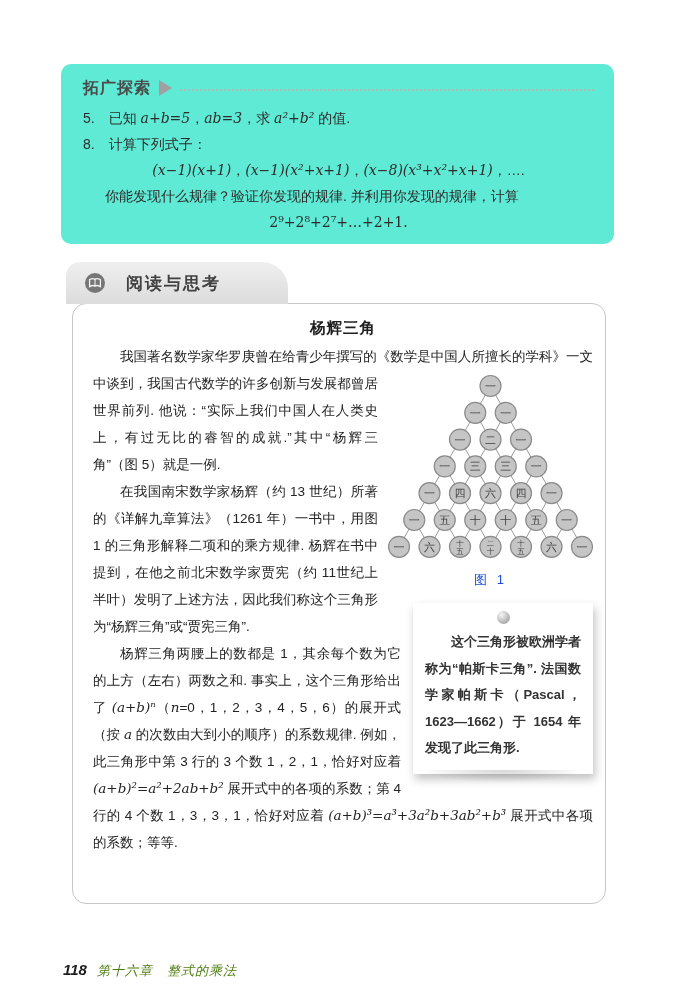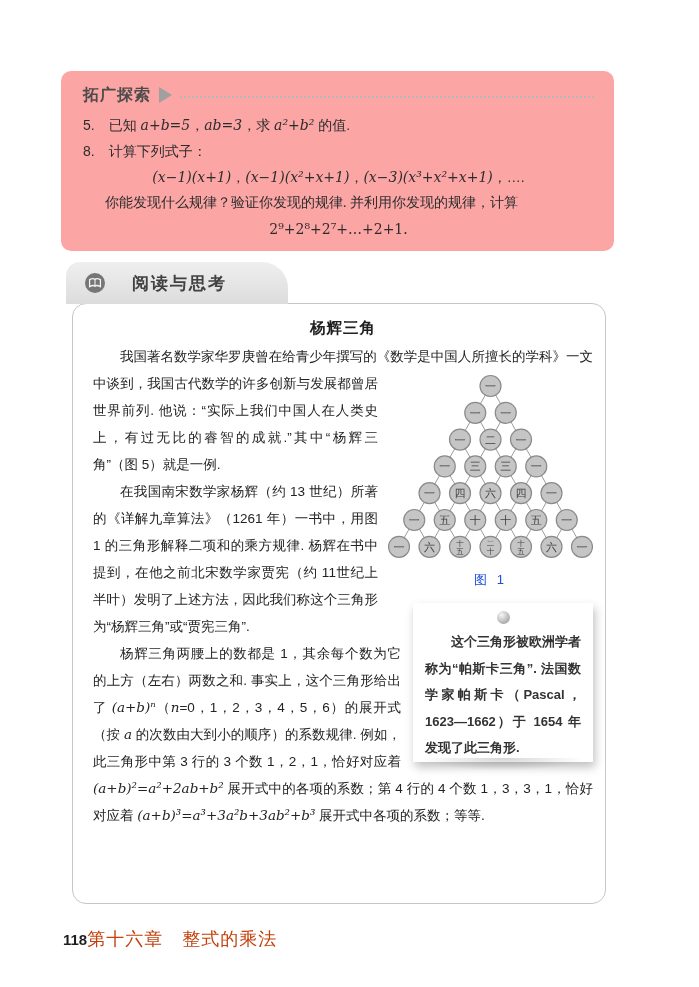--- a/index.html
+++ b/index.html
@@ -1,70 +1,70 @@
 <!DOCTYPE html>
 <html><head>
 <meta charset="utf-8">
 <style>
   html,body{margin:0;padding:0;background:#ffffff;}
   body{width:699px;height:987px;font-family:"Liberation Sans",sans-serif;color:#2e2e2e;position:relative;overflow:hidden;}
   .page{position:relative;width:699px;height:987px;background:#fff;}
 
   
-  .explore-box{position:absolute;left:61px;top:71px;width:553px;height:180px;background:#fca5a5;border-radius:10px;box-sizing:border-box;padding:13px 20px 8px 22px;}
+  .explore-box{position:absolute;left:61px;top:64px;width:553px;height:180px;background:#5eead4;border-radius:10px;box-sizing:border-box;padding:13px 20px 8px 22px;}
   .explore-header{display:flex;align-items:center;gap:8px;height:22px;}
   .explore-title{font-weight:bold;font-size:16px;color:#4b4b4b;letter-spacing:1px;}
   .arrow-icon{width:0;height:0;border-left:13px solid #a0a0a0;border-top:8px solid transparent;border-bottom:8px solid transparent;}
   .dotted{flex:1;border-top:2px dotted #b7b7b7;margin-top:3px;}
   .explore-line{font-size:14px;line-height:26px;color:#2c2c2c;}
   .explore-line.first{margin-top:6px;}
   .explore-line.center{text-align:center;}
-  .explore-line.indent{padding-left:22px;font-family:Liberation Serif, serif;}
+  .explore-line.indent{padding-left:22px;}
 
   .math{font-family:"DejaVu Serif",serif;font-style:italic;margin-top:19px;}
   .mathu{font-family:"DejaVu Serif",serif;}
 
   
-  .tab{position:absolute;left:66px;top:262px;width:222px;height:42px;background:linear-gradient(#efefef,#dcdcdc);border-radius:14px 26px 0 0;display:flex;align-items:center;gap:26px;padding-left:18px;box-sizing:border-box;z-index:2;}
+  .tab{position:absolute;left:66px;top:262px;width:222px;height:42px;background:linear-gradient(#efefef,#dcdcdc);border-radius:14px 26px 0 0;display:flex;align-items:center;gap:20px;padding-left:18px;box-sizing:border-box;z-index:2;}
   .tab-icon{width:22px;height:22px;display:inline-block;line-height:0;}
   .tab-label{font-weight:bold;font-size:17px;color:#414141;letter-spacing:2px;}
 
   
   .main-box{position:absolute;left:72px;top:303px;width:534px;height:601px;background:#fff;border:1.5px solid #c6c6c6;border-radius:14px;box-sizing:border-box;padding:8px 12px 0 20px;z-index:1;overflow:hidden;}
   .reading-title{text-align:center;font-weight:bold;font-size:15.5px;margin:6px 0 4px;letter-spacing:1px;color:#1f1f1f;}
   .para{font-size:13.5px;line-height:27px;text-align:justify;margin:0;text-indent:2em;color:#232323;}
 
   .fig-float{float:right;width:205px;margin:3px 0 2px 10px;text-indent:0;text-align:center;}
   .fig-triangle{display:block;line-height:0;}
   .fig-caption{display:block;text-align:center;font-size:13px;margin-top:3px;letter-spacing:3px;color:#1d4ed8;}
 
-  .note-float{float:right;clear:right;width:180px;margin:8px 0 10px 12px;background:#fff;box-shadow:2px 5px 9px rgba(0,0,0,.25);padding:4px 12px 0;box-sizing:border-box;text-indent:0;position:relative;}
+  .note-float{float:right;clear:right;width:180px;margin:8px 0 10px 12px;background:#fff;box-shadow:2px 5px 9px rgba(0,0,0,.25);padding:4px 12px 12px;box-sizing:border-box;text-indent:0;position:relative;}
   .note-float::after{content:'';position:absolute;left:8px;right:8px;bottom:-9px;height:13px;background:radial-gradient(ellipse at 50% 0,rgba(0,0,0,.16),transparent 70%);}
   .pearl{display:block;width:13px;height:13px;border-radius:50%;margin:4px auto 5px;background:radial-gradient(circle at 35% 30%,#f6f6f6,#8e8e8e);}
   .note-text{display:block;font-size:13px;line-height:26.5px;font-weight:bold;text-align:justify;text-indent:2em;color:#333;}
 
   
-  .footer{position:absolute;left:63px;top:927px;display:flex;align-items:baseline;}
+  .footer{position:absolute;left:63px;top:961px;display:flex;align-items:baseline;gap:10px;font-style:italic;}
   .page-number{font-weight:bold;font-size:15px;color:#1e1e1e;}
-  .chapter{font-size:18px;color:#c2410c;letter-spacing:1px;}
+  .chapter{font-size:13px;color:#4d7c0f;letter-spacing:1px;}
 </style>
 </head>
 <body>
 
 <div class="page">
 
   <section class="explore-box">
     <div class="explore-header">
       <span class="explore-title">拓广探索</span>
       <span class="arrow-icon"></span>
       <span class="dotted"></span>
     </div>
     <div class="explore-line first"><span>5.　已知 </span><span class="math">a+b=5</span><span>，</span><span class="math">ab=3</span><span>，求 </span><span class="math">a²+b²</span><span> 的值.</span></div>
     <div class="explore-line"><span>8.　计算下列式子：</span></div>
-    <div class="explore-line center"><span class="math">(x−1)(x+1)</span><span>，</span><span class="math">(x−1)(x²+x+1)</span><span>，</span><span class="math">(x−3)(x³+x²+x+1)</span><span>，….</span></div>
+    <div class="explore-line center"><span class="math">(x−1)(x+1)</span><span>，</span><span class="math">(x−1)(x²+x+1)</span><span>，</span><span class="math">(x−8)(x³+x²+x+1)</span><span>，….</span></div>
     <div class="explore-line indent"><span>你能发现什么规律？验证你发现的规律. 并利用你发现的规律，计算</span></div>
     <div class="explore-line center"><span class="mathu">2⁹+2⁸+2⁷+…+2+1.</span></div>
   </section>
 
   <div class="tab">
     <span class="tab-icon">
       <svg width="22" height="22" viewBox="0 0 22 22">
         <circle cx="11" cy="11" r="10" fill="#767676"></circle>
         <path d="M5.6 7.6 C8.2 6.2 9.8 6.3 11 7.4 C12.2 6.3 13.8 6.2 16.4 7.6 L16.4 14.6 C13.8 13.2 12.2 13.2 11 14.2 C9.8 13.2 8.2 13.2 5.6 14.6 Z" fill="none" stroke="#f2f2f2" stroke-width="1.3"></path>
         <line x1="11" y1="7.4" x2="11" y2="14.2" stroke="#f2f2f2" stroke-width="1.1"></line>

